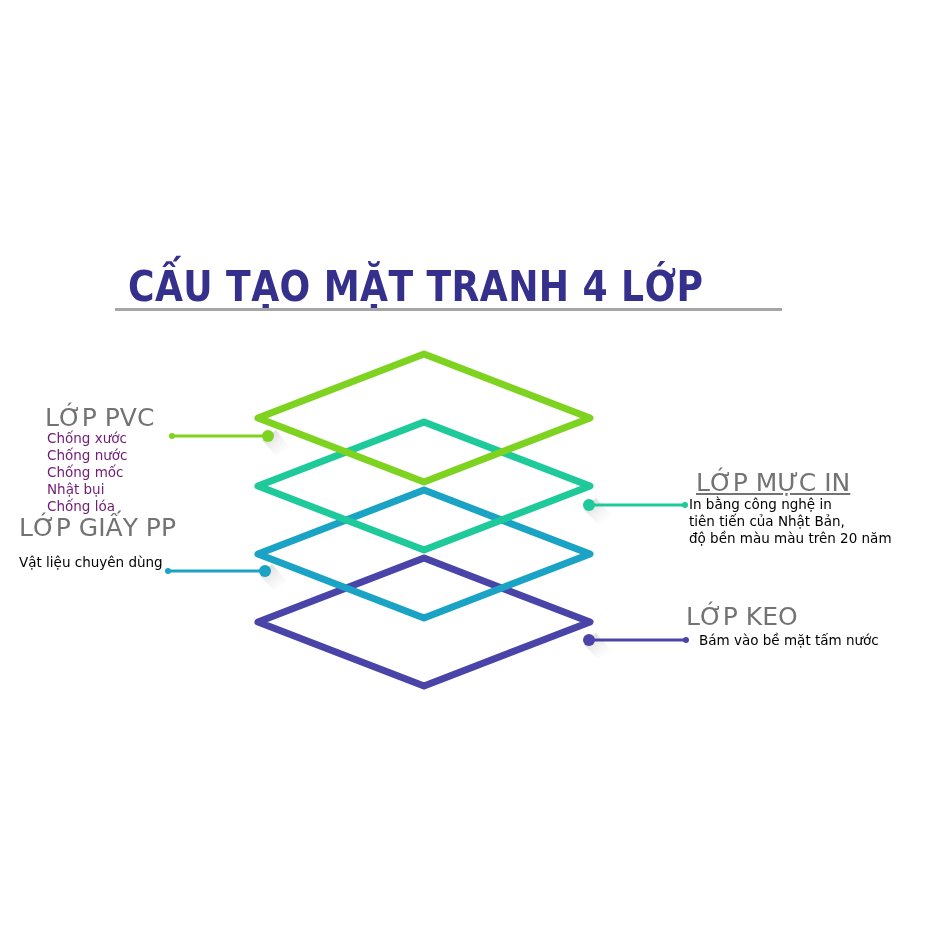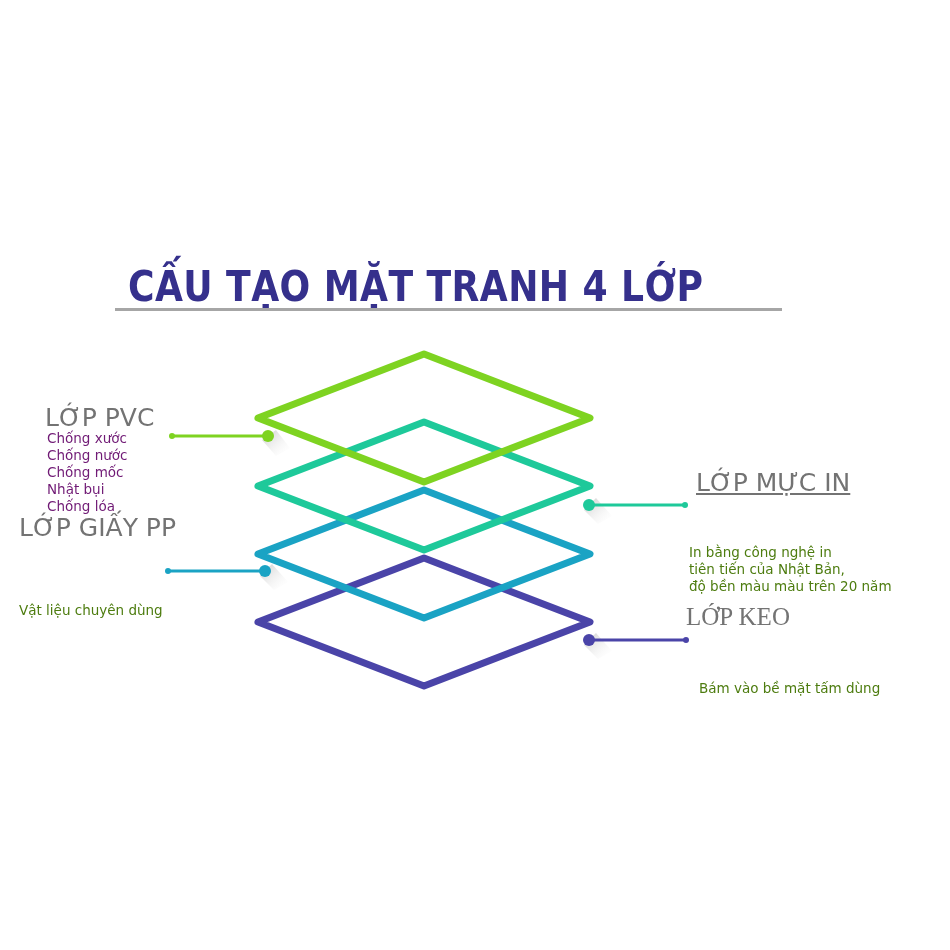--- a/index.html
+++ b/index.html
@@ -50,21 +50,21 @@
       white-space: nowrap;
       line-height: 1;
     }
     .label-desc {
       position: absolute;
       font-family: "DejaVu Sans", sans-serif;
       font-size: 13.5px;
       white-space: nowrap;
       line-height: 17px;
     }
-    .desc-dark { color: #4d7c0f; margin-top: 48px; }
+    .desc-dark { color: #000000; }
     .desc-red { color: #701a75; }
     .desc-line { display: block; }
   </style>
 </head>
 <body>
 
 <div class="title">CẤU TẠO MẶT TRANH 4 LỚP</div>
 <div class="title-underline"></div>
 
 <svg class="layers" viewBox="0 0 950 950">
@@ -126,16 +126,16 @@
   <span class="desc-line">In bằng công nghệ in</span>
   <span class="desc-line">tiên tiến của Nhật Bản,</span>
   <span class="desc-line">độ bền màu màu trên 20 năm</span>
 </div>
 
 <div class="label-title" style="left:19px; top:515px;">LỚP GIẤY PP</div>
 <div class="label-desc desc-dark" style="left:19px; top:554px;">
   <span class="desc-line">Vật liệu chuyên dùng</span>
 </div>
 
-<div class="label-title" style="left:686px; top:604px;font-family:Liberation Serif, serif;">LỚP KEO</div>
+<div class="label-title" style="left:686px; top:604px;">LỚP KEO</div>
 <div class="label-desc desc-dark" style="left:699px; top:632px;">
-  <span class="desc-line">Bám vào bề mặt tấm dùng</span>
+  <span class="desc-line">Bám vào bề mặt tấm nước</span>
 </div>
 
 </body></html>

